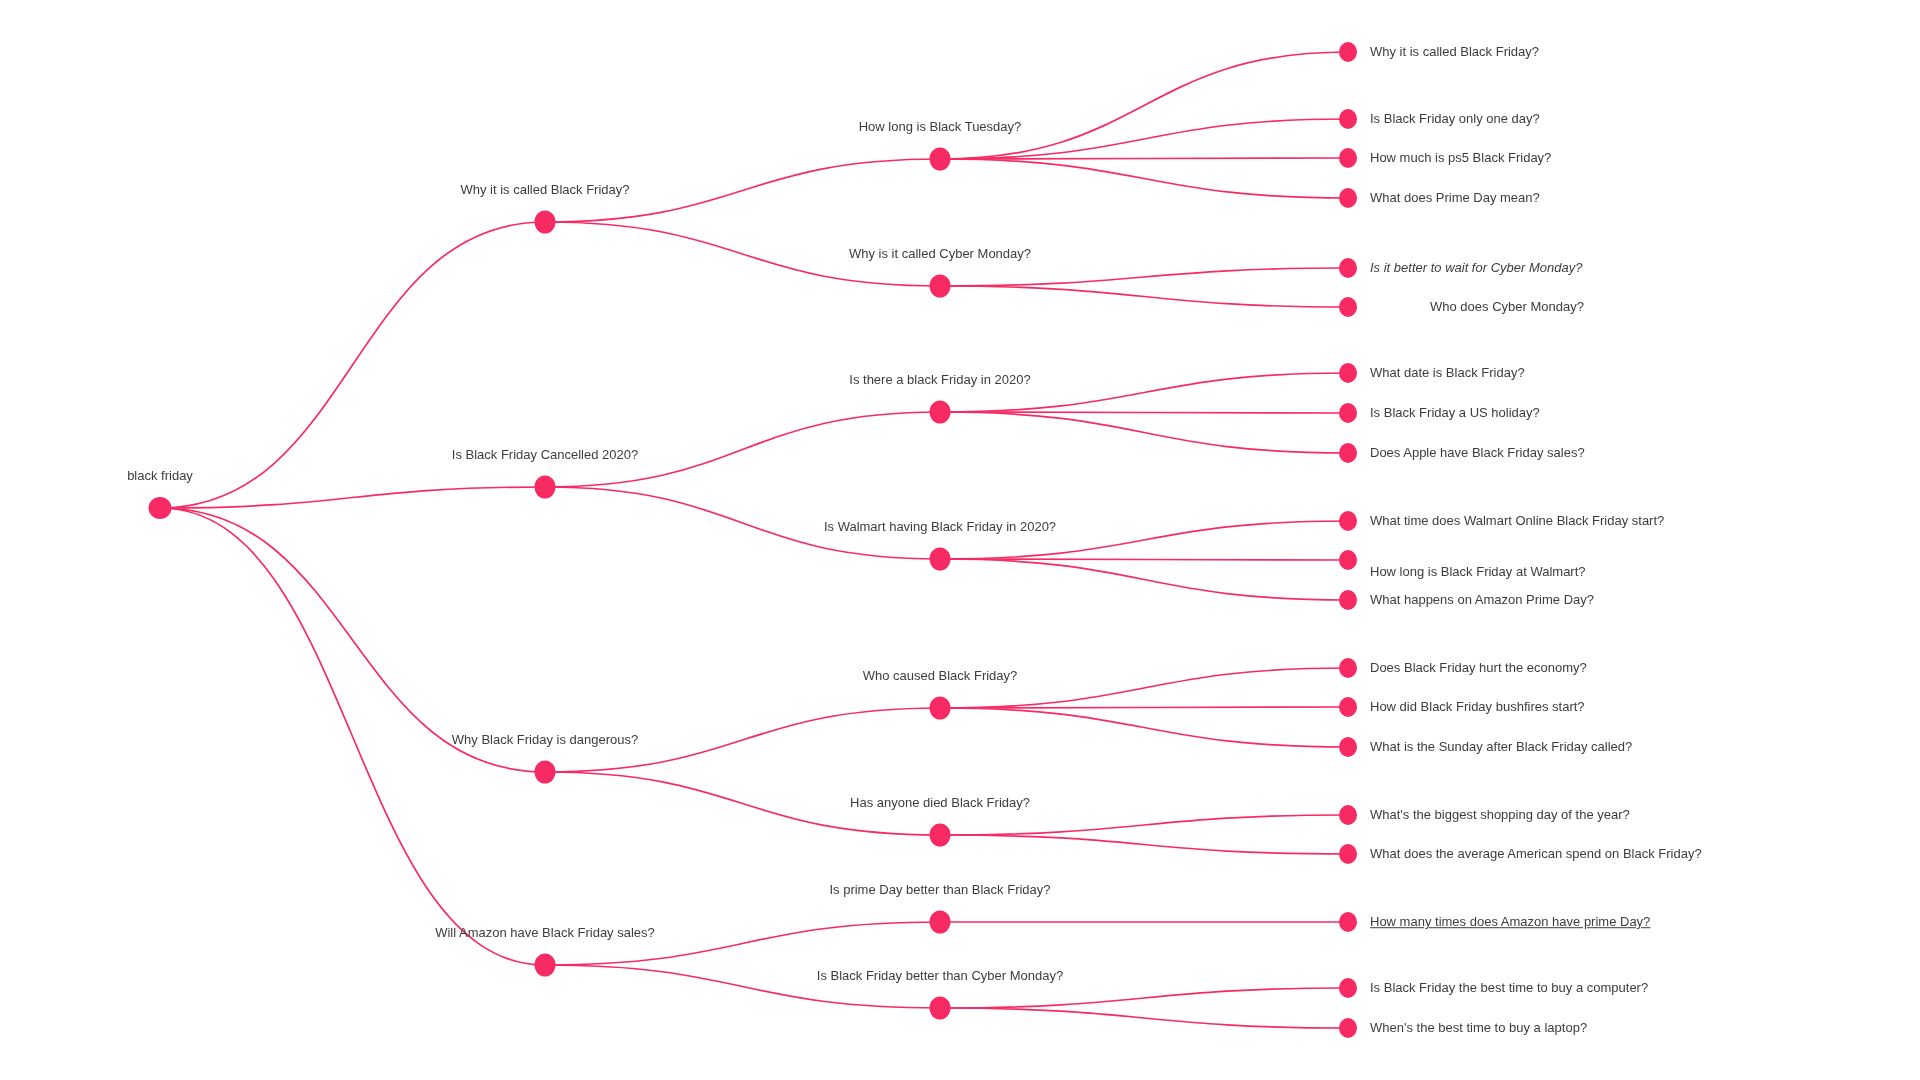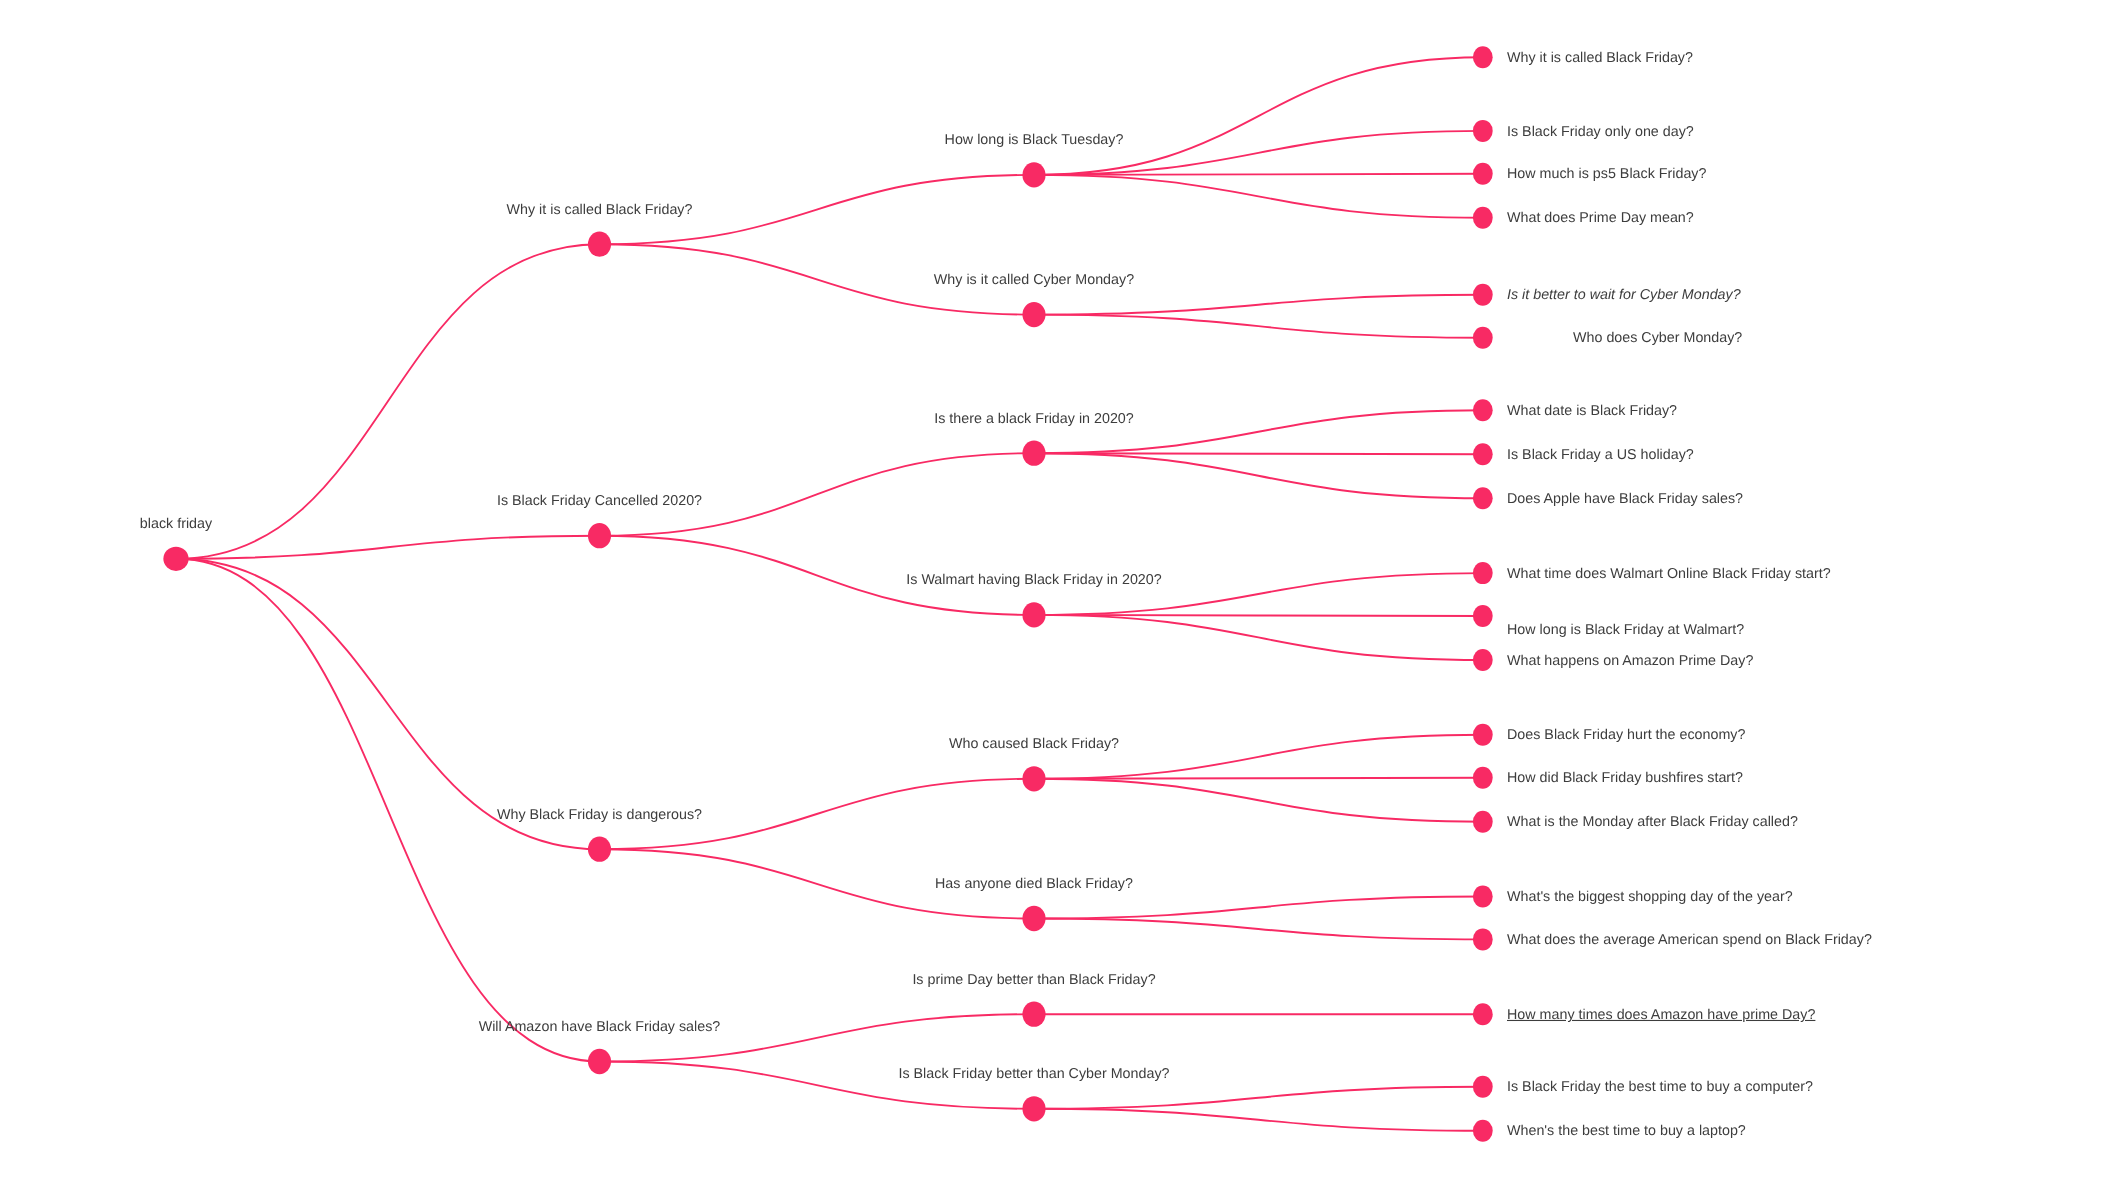--- a/index.html
+++ b/index.html
@@ -127,21 +127,21 @@
       <div class="node-label leaf" style="left: 1370px; top: 413px;">Is Black Friday a US holiday?</div>
       <div class="node-label leaf" style="left: 1370px; top: 453px;">Does Apple have Black Friday sales?</div>
       <div class="node-label centered" style="left: 940px; top: 527px;">Is Walmart having Black Friday in 2020?</div>
       <div class="node-label leaf" style="left: 1370px; top: 521px;">What time does Walmart Online Black Friday start?</div>
       <div class="node-label leaf" style="left: 1370px; top: 572px;">How long is Black Friday at Walmart?</div>
       <div class="node-label leaf" style="left: 1370px; top: 600px;">What happens on Amazon Prime Day?</div>
       <div class="node-label centered" style="left: 545px; top: 740px;">Why Black Friday is dangerous?</div>
       <div class="node-label centered" style="left: 940px; top: 676px;">Who caused Black Friday?</div>
       <div class="node-label leaf" style="left: 1370px; top: 668px;">Does Black Friday hurt the economy?</div>
       <div class="node-label leaf" style="left: 1370px; top: 707px;">How did Black Friday bushfires start?</div>
-      <div class="node-label leaf" style="left: 1370px; top: 747px;">What is the Monday after Black Friday called?</div>
+      <div class="node-label leaf" style="left: 1370px; top: 747px;">What is the Sunday after Black Friday called?</div>
       <div class="node-label centered" style="left: 940px; top: 803px;">Has anyone died Black Friday?</div>
       <div class="node-label leaf" style="left: 1370px; top: 815px;">What's the biggest shopping day of the year?</div>
       <div class="node-label leaf" style="left: 1370px; top: 854px;">What does the average American spend on Black Friday?</div>
       <div class="node-label centered" style="left: 545px; top: 933px;">Will Amazon have Black Friday sales?</div>
       <div class="node-label centered" style="left: 940px; top: 890px;">Is prime Day better than Black Friday?</div>
       <div class="node-label leaf" style="left: 1370px; top: 922px; text-decoration: underline;">How many times does Amazon have prime Day?</div>
       <div class="node-label centered" style="left: 940px; top: 976px;">Is Black Friday better than Cyber Monday?</div>
       <div class="node-label leaf" style="left: 1370px; top: 988px;">Is Black Friday the best time to buy a computer?</div>
       <div class="node-label leaf" style="left: 1370px; top: 1028px;">When's the best time to buy a laptop?</div>
     </div>

